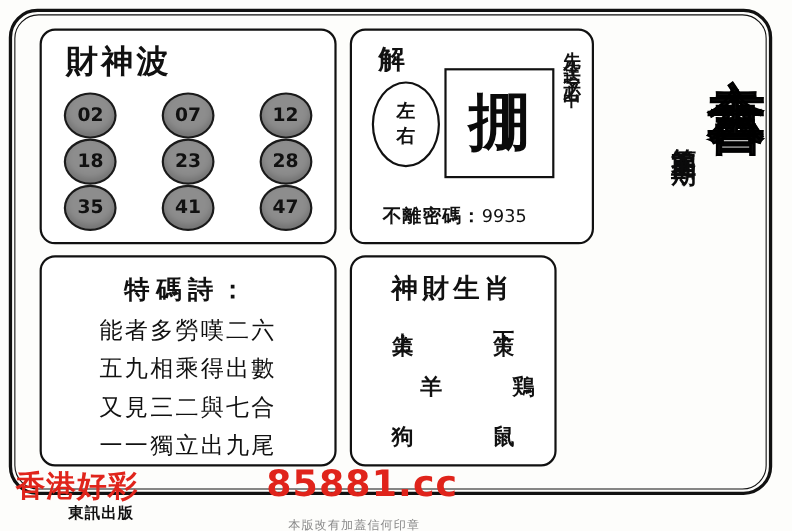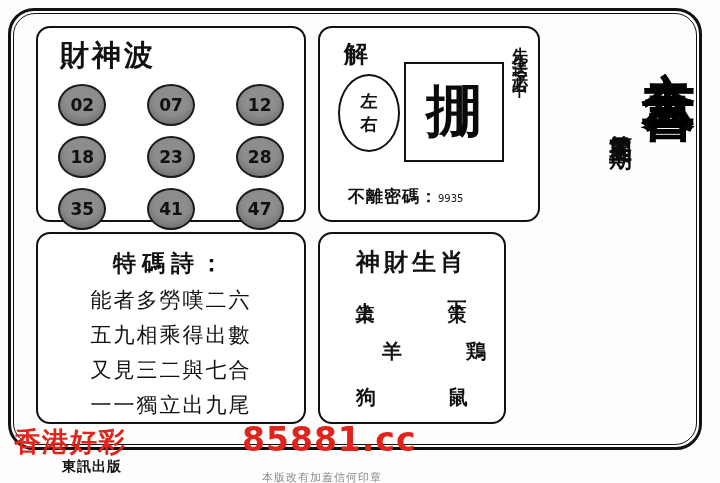--- a/index.html
+++ b/index.html
@@ -58,21 +58,21 @@
   .panel-zodiac{left:318px; top:232px; width:188px; height:192px;}
 
   .brand{
     position:absolute;left:22px;top:8px;
     font-size:29px;font-weight:bold;letter-spacing:3px;color:#111;
     font-family:"DejaVu Serif", serif;
   }
 
   .balls-grid{
     position:absolute;left:0;top:56px;width:100%;
-    display:grid;grid-template-columns:repeat(3,1fr);row-gap:10px;justify-items:center;
+    display:grid;grid-template-columns:repeat(3,1fr);row-gap:0;justify-items:center;
   }
   .ball{
     width:44px;height:38px;border-radius:50%;
     background:#8d8d8d;
     border:2px solid #1a1a1a;
     color:#111;
     display:flex;align-items:center;justify-content:center;
     font-size:17px;font-weight:bold;
     font-family:"DejaVu Sans", sans-serif;
     box-shadow:inset 0 -4px 6px rgba(0,0,0,.18);
@@ -98,21 +98,21 @@
   .jie-vert{
     position:absolute;right:8px;top:6px;height:178px;
     writing-mode:vertical-rl;
     font-size:16px;font-weight:bold;letter-spacing:7px;color:#111;
   }
   .jie-bottom{
     position:absolute;left:28px;bottom:12px;
     font-size:17px;font-weight:bold;color:#111;letter-spacing:1px;
   }
   .jie-bottom .num{
-    font-family:"DejaVu Sans", sans-serif;font-size:10px;font-weight:normal;letter-spacing:0;
+    font-family:"DejaVu Sans", sans-serif;font-size:16px;font-weight:normal;letter-spacing:0;
   }
 
   
   .poem-title{
     text-align:center;margin-top:14px;
     font-size:23px;font-weight:bold;letter-spacing:6px;color:#111;
   }
   .poem-line{
     text-align:center;margin-top:7px;
     font-size:21px;font-weight:normal;letter-spacing:2px;color:#111;

